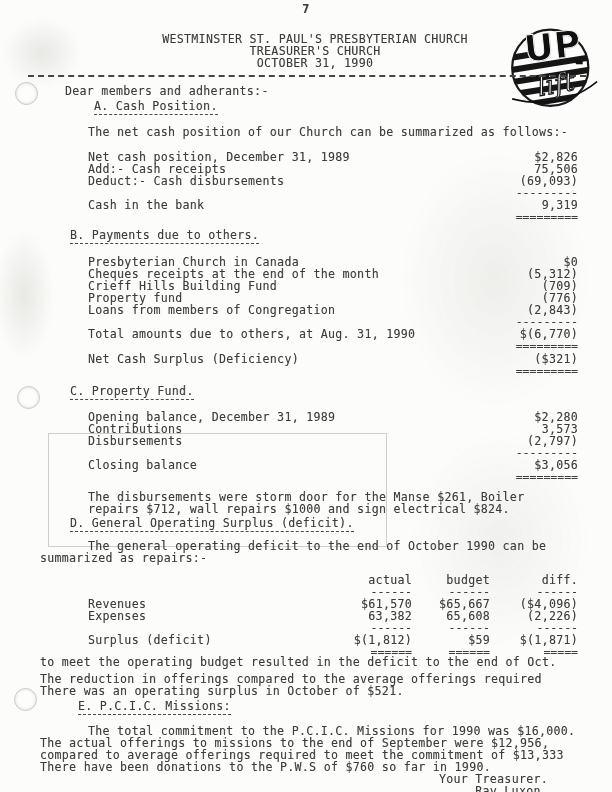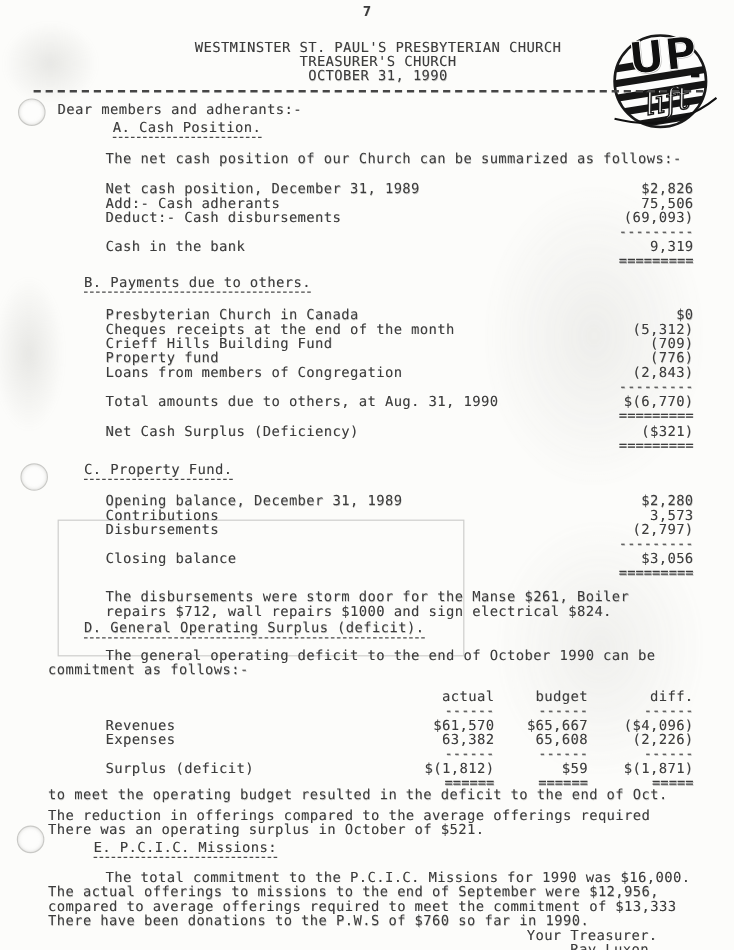--- a/index.html
+++ b/index.html
@@ -11,21 +11,21 @@
     text-shadow:0.3px 0.3px 0 rgba(70,70,70,0.35);
   }
   .pagenum { position:absolute; top:3px; left:0; width:612px; text-align:center; font-weight:bold; }
   .content { position:absolute; top:33px; left:38px; width:540px; }
 
   .hdr { text-align:center; padding-left:14px; }
   .hdr div { white-space:nowrap; }
 
   .hrule { border-top:2.5px dashed #454545; margin:6px -8px 0 -10px; height:0; }
 
-  .salutation { margin-top:8px; padding-left:10px; }
+  .salutation { margin-top:8px; padding-left:27px; }
 
   .sec-title { margin-top:3px; }
   .sec-title span { display:inline-block; border-bottom:1.6px dashed #4a4a4a; padding-bottom:2px; }
   .ind-a { padding-left:56px; } .ind-b { padding-left:32px; } .ind-e { padding-left:40px; }
 
   .para1 { padding-left:50px; }
   .para0 { padding-left:2px; }
 
   .finrow { display:flex; }
   .finrow .lbl { padding-left:50px; white-space:nowrap; }
@@ -101,21 +101,21 @@
     <div class="salutation">Dear members and adherants:-</div>
 
     <div class="sec-title ind-a"><span>A. Cash Position.</span></div>
     <div class="para1 mt11">The net cash position of our Church can be summarized as follows:-</div>
 
     <div class="finrow mt13">
         <span class="lbl">Net cash position, December 31, 1989</span>
         <span class="amt">$2,826</span>
       </div>
     <div class="finrow">
-        <span class="lbl">Add:- Cash adherants</span>
+        <span class="lbl">Add:- Cash receipts</span>
         <span class="amt">75,506</span>
       </div>
     <div class="finrow">
         <span class="lbl">Deduct:- Cash disbursements</span>
         <span class="amt">(69,093)</span>
       </div>
     <div class="finrow rulerow mt3">
         <span class="amt">---------</span>
       </div>
     <div class="finrow mt2">
@@ -186,21 +186,21 @@
         <span class="amt">$3,056</span>
       </div>
     <div class="finrow rulerow mt3">
         <span class="amt">=========</span>
       </div>
     <div class="para1 mt10">The disbursements were storm door for the Manse $261, Boiler</div>
     <div class="para1">repairs $712, wall repairs $1000 and sign electrical $824.</div>
 
     <div class="sec-title ind-b mt2"><span>D. General Operating Surplus (deficit).</span></div>
     <div class="para1 mt8">The general operating deficit to the end of October 1990 can be</div>
-    <div class="para0">commitment as follows:-</div>
+    <div class="para0">summarized as repairs:-</div>
 
     <div class="dtable mt10">
       <div class="dt-lbl"></div>
       <div class="dt-num">actual</div>
       <div class="dt-num">budget</div>
       <div class="dt-num">diff.</div>
     </div>
     <div class="dtable mt3">
       <div></div>
         <div class="dt-rule">------</div>

